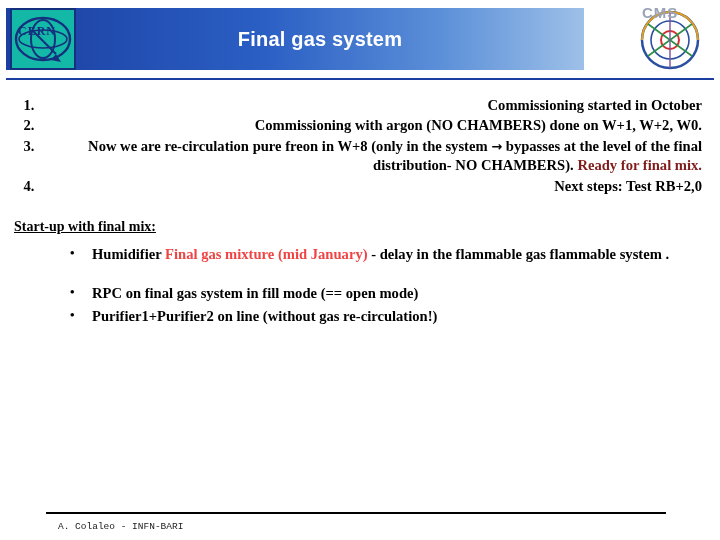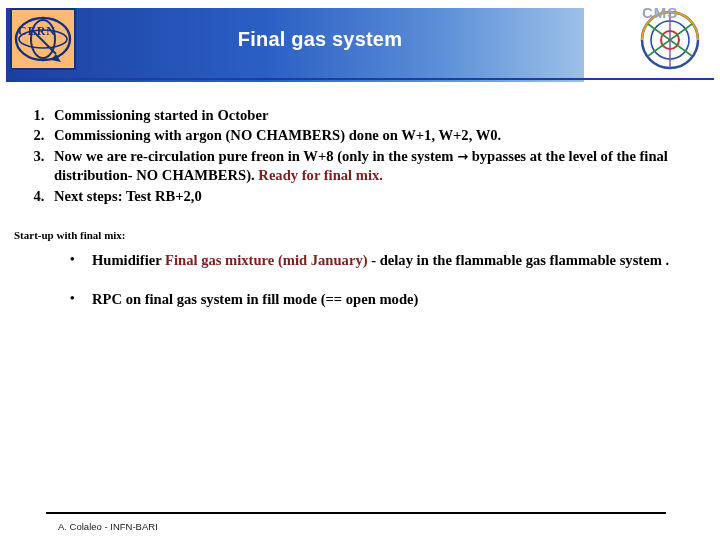--- a/index.html
+++ b/index.html
@@ -19,21 +19,21 @@
   .header {
     position: relative;
     width: 720px;
     height: 72px;
   }
   .title-bar {
     position: absolute;
     left: 6px;
     top: 8px;
     width: 578px;
-    height: 74px;
+    height: 62px;
     background: linear-gradient(to right, #1b3fa0 0%, #2b5fc4 45%, #5b8fd8 75%, #9dc0e8 100%);
   }
   .title-text {
     position: absolute;
     left: 0;
     top: 0;
     width: 578px;
     height: 62px;
     display: flex;
     align-items: center;
@@ -48,21 +48,21 @@
   }
 
   
   .logo-left {
     position: absolute;
     left: 10px;
     top: 8px;
     width: 66px;
     height: 62px;
     border: 2px solid #14307e;
-    background: #fdba74;
+    background: #14b8a6;
     box-sizing: border-box;
     overflow: hidden;
   }
   .logo-left .cern-text {
     position: absolute;
     left: 6px;
     top: 14px;
     font-family: "Liberation Serif", serif;
     font-size: 12px;
     font-weight: bold;
@@ -105,37 +105,39 @@
     position: absolute;
     left: 0;
     top: 92px;
     width: 720px;
     font-size: 14.6px;
     color: #000000;
     line-height: 1.33;
   }
 
   ol.numbered {
-    margin: 14px;
+    margin: 4px;
     padding: 0 14px 0 34px;
     list-style-type: decimal;
+    text-align: right;
   }
   ol.numbered > li {
     margin: 0 0 1px 0;
     padding-left: 6px;
     font-weight: bold;
   }
   ol.numbered > li::marker {
     font-weight: bold;
   }
 
   .section-title {
     margin: 22px 0 8px 14px;
     font-weight: bold;
-    font-size: 11px;
+    font-size: 14px;
+    text-decoration: underline;
   }
 
   ul.bullets {
     margin: 2px 0 0 0;
     padding: 0 16px 0 70px;
     list-style: none;
   }
   ul.bullets > li {
     position: relative;
     font-weight: bold;
@@ -169,21 +171,21 @@
     left: 46px;
     top: 512px;
     width: 620px;
     height: 2px;
     background: #000000;
   }
   .footer-text {
     position: absolute;
     left: 58px;
     top: 521px;
-    font-family: Liberation Sans, sans-serif;
+    font-family: Liberation Mono, monospace;
     font-size: 9.5px;
     color: #1a1a1a;
   }
 </style>
 </head>
 <body>
 
 <div class="header">
 
   <div class="title-bar">
@@ -222,23 +224,24 @@
   <ol class="numbered">
     <li><span><span>Commissioning started in October</span></span></li>
     <li><span><span>Commissioning with argon (NO CHAMBERS) done on W+1, W+2, W0.</span></span></li>
     <li><span><span>Now we are re-circulation pure freon in W+8 (only in the system </span><span class="arrow">→</span><span> bypasses at the level of the final distribution- NO CHAMBERS). </span><span style="color: #7f1d1d;">Ready for final mix.</span></span></li>
     <li><span><span>Next steps:  Test RB+2,0</span></span></li>
   </ol>
 
   <div class="section-title">Start-up with final mix:</div>
 
   <ul class="bullets group1">
-    <li><span><span>Humidifier </span><span style="color: #7f1d1d;">Final gas mixture (mid January)</span><span> - delay in the flammable gas flammable system</span><span> .</span></span></li>
+    <li><span><span>Humidifier </span><span style="color: #ef4444;">Final gas mixture (mid January)</span><span> - delay in the flammable gas flammable system</span><span> .</span></span></li>
   </ul>
 
   <ul class="bullets group2">
     <li><span><span>RPC on final gas system in fill mode (== open mode)</span></span></li>
+    <li><span><span>Purifier1+Purifier2  on line (without gas re-circulation!)</span></span></li>
   </ul>
 
 </div>
 
 <div class="footer-rule"></div>
 <div class="footer-text">A. Colaleo - INFN-BARI</div>
 
 </body></html>

